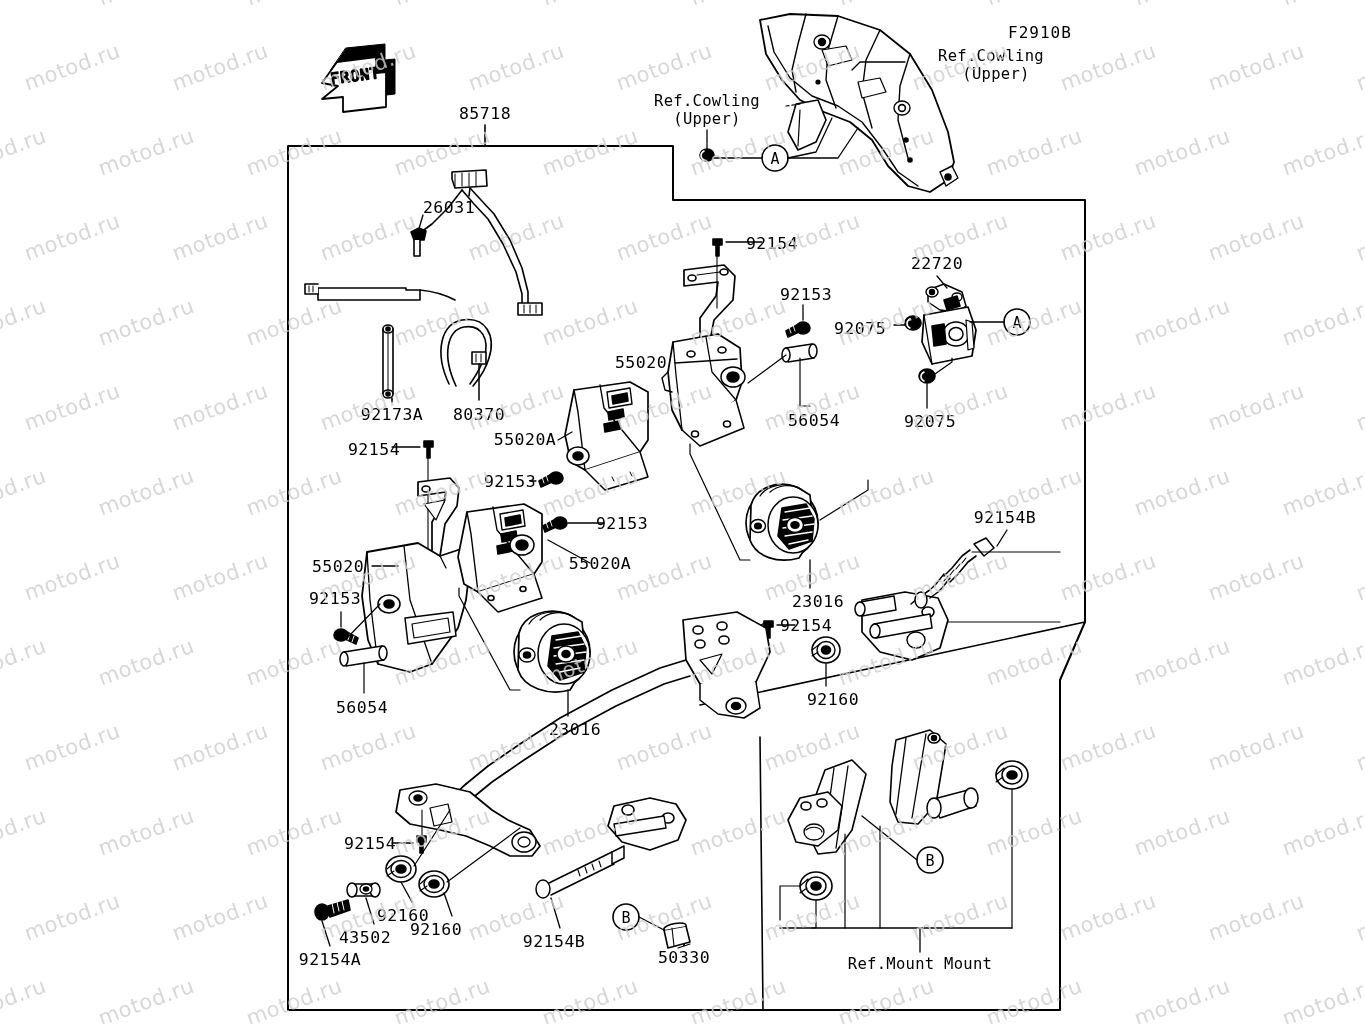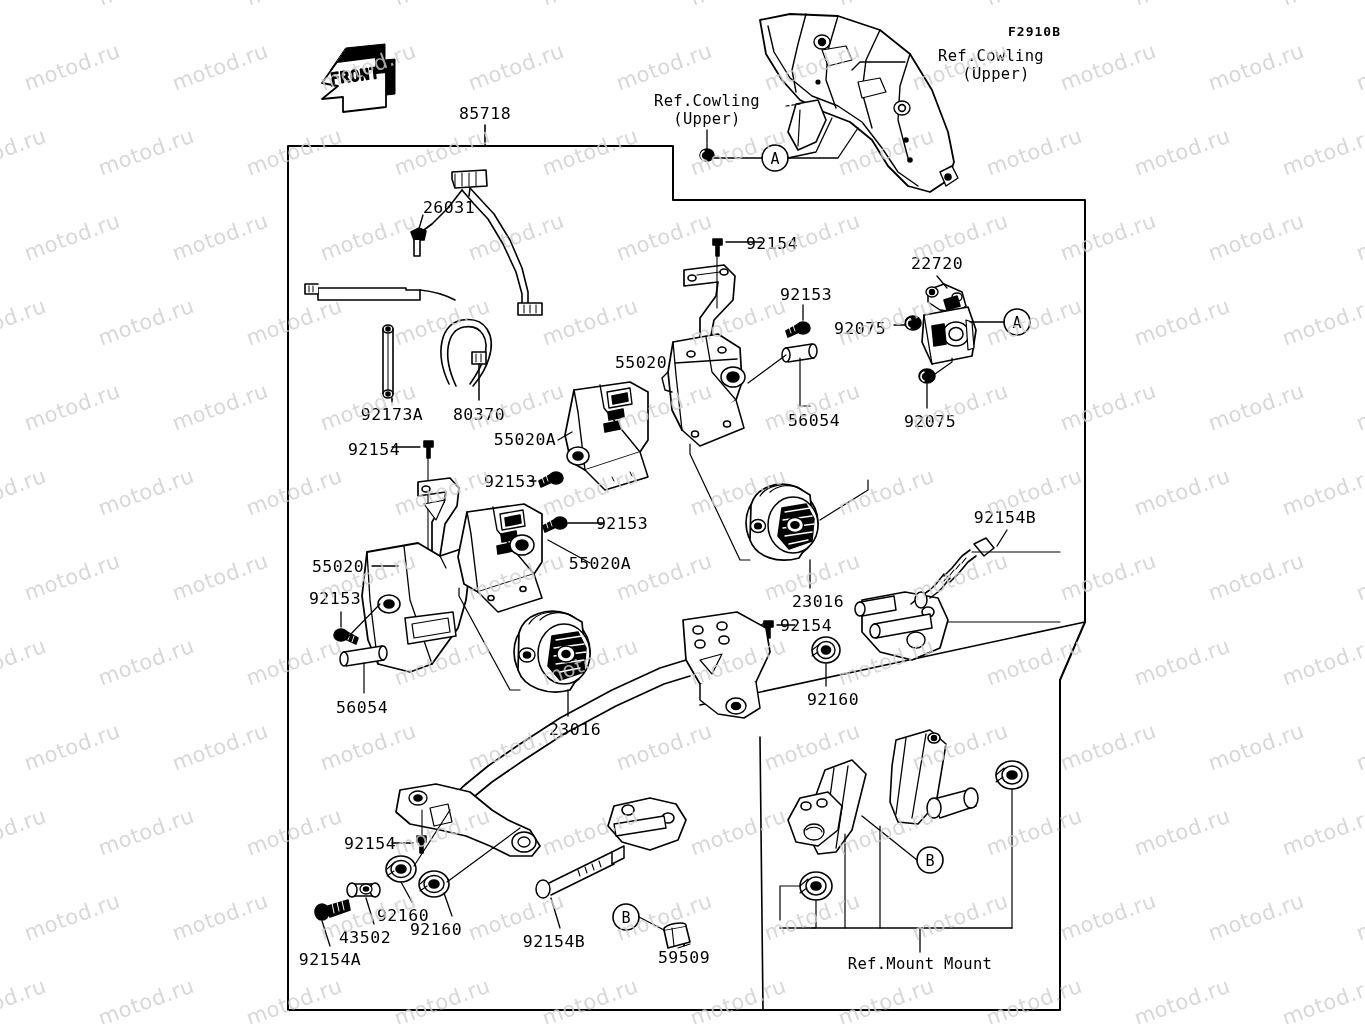--- a/index.html
+++ b/index.html
@@ -55,21 +55,21 @@
   .lbl {
     position: absolute;
     font-family: "DejaVu Sans Mono", monospace;
     font-size: 16.5px;
     color: #000000;
     white-space: pre;
     letter-spacing: 0.5px;
     line-height: 1.18;
   }
   .lbl.ref   { font-size: 15.5px; letter-spacing: 0.3px; }
-  .lbl.code  { font-size: 13px; letter-spacing: 1px; font-weight: bold; }
+  .lbl.code  { font-size: 16px; letter-spacing: 1px; }
   .lbl.ctr   { text-align: center; transform: translateX(-50%); }
 </style>
 </head>
 <body>
 
 <div id="page">
 
   <svg id="art" viewBox="0 0 1365 1024" xmlns="http://www.w3.org/2000/svg">
     <g fill="none" stroke="#000" stroke-width="1.6" stroke-linejoin="round" stroke-linecap="round">
 
@@ -559,21 +559,21 @@
     <div class="lbl ctr" style="left:818px;  top:592px;">23016</div>
     <div class="lbl ctr" style="left:806px;  top:616px;">92154</div>
     <div class="lbl ctr" style="left:833px;  top:690px;">92160</div>
     <div class="lbl ctr" style="left:1005px; top:508px;">92154B</div>
     <div class="lbl ctr" style="left:370px;  top:834px;">92154</div>
     <div class="lbl ctr" style="left:365px;  top:928px;">43502</div>
     <div class="lbl ctr" style="left:330px;  top:950px;">92154A</div>
     <div class="lbl ctr" style="left:403px;  top:906px;">92160</div>
     <div class="lbl ctr" style="left:436px;  top:920px;">92160</div>
     <div class="lbl ctr" style="left:554px;  top:932px;">92154B</div>
-    <div class="lbl ctr" style="left:684px;  top:948px;">59509</div>
+    <div class="lbl ctr" style="left:684px;  top:948px;">50330</div>
 
   </div>
 
   <div id="watermark">
       <div class="wm" style="left: 148px; top: 170px;">motod.ru</div>
       <div class="wm" style="left: 296px; top: 170px;">motod.ru</div>
       <div class="wm" style="left: 444px; top: 170px;">motod.ru</div>
       <div class="wm" style="left: 592px; top: 170px;">motod.ru</div>
       <div class="wm" style="left: 740px; top: 170px;">motod.ru</div>
       <div class="wm" style="left: 888px; top: 170px;">motod.ru</div>

